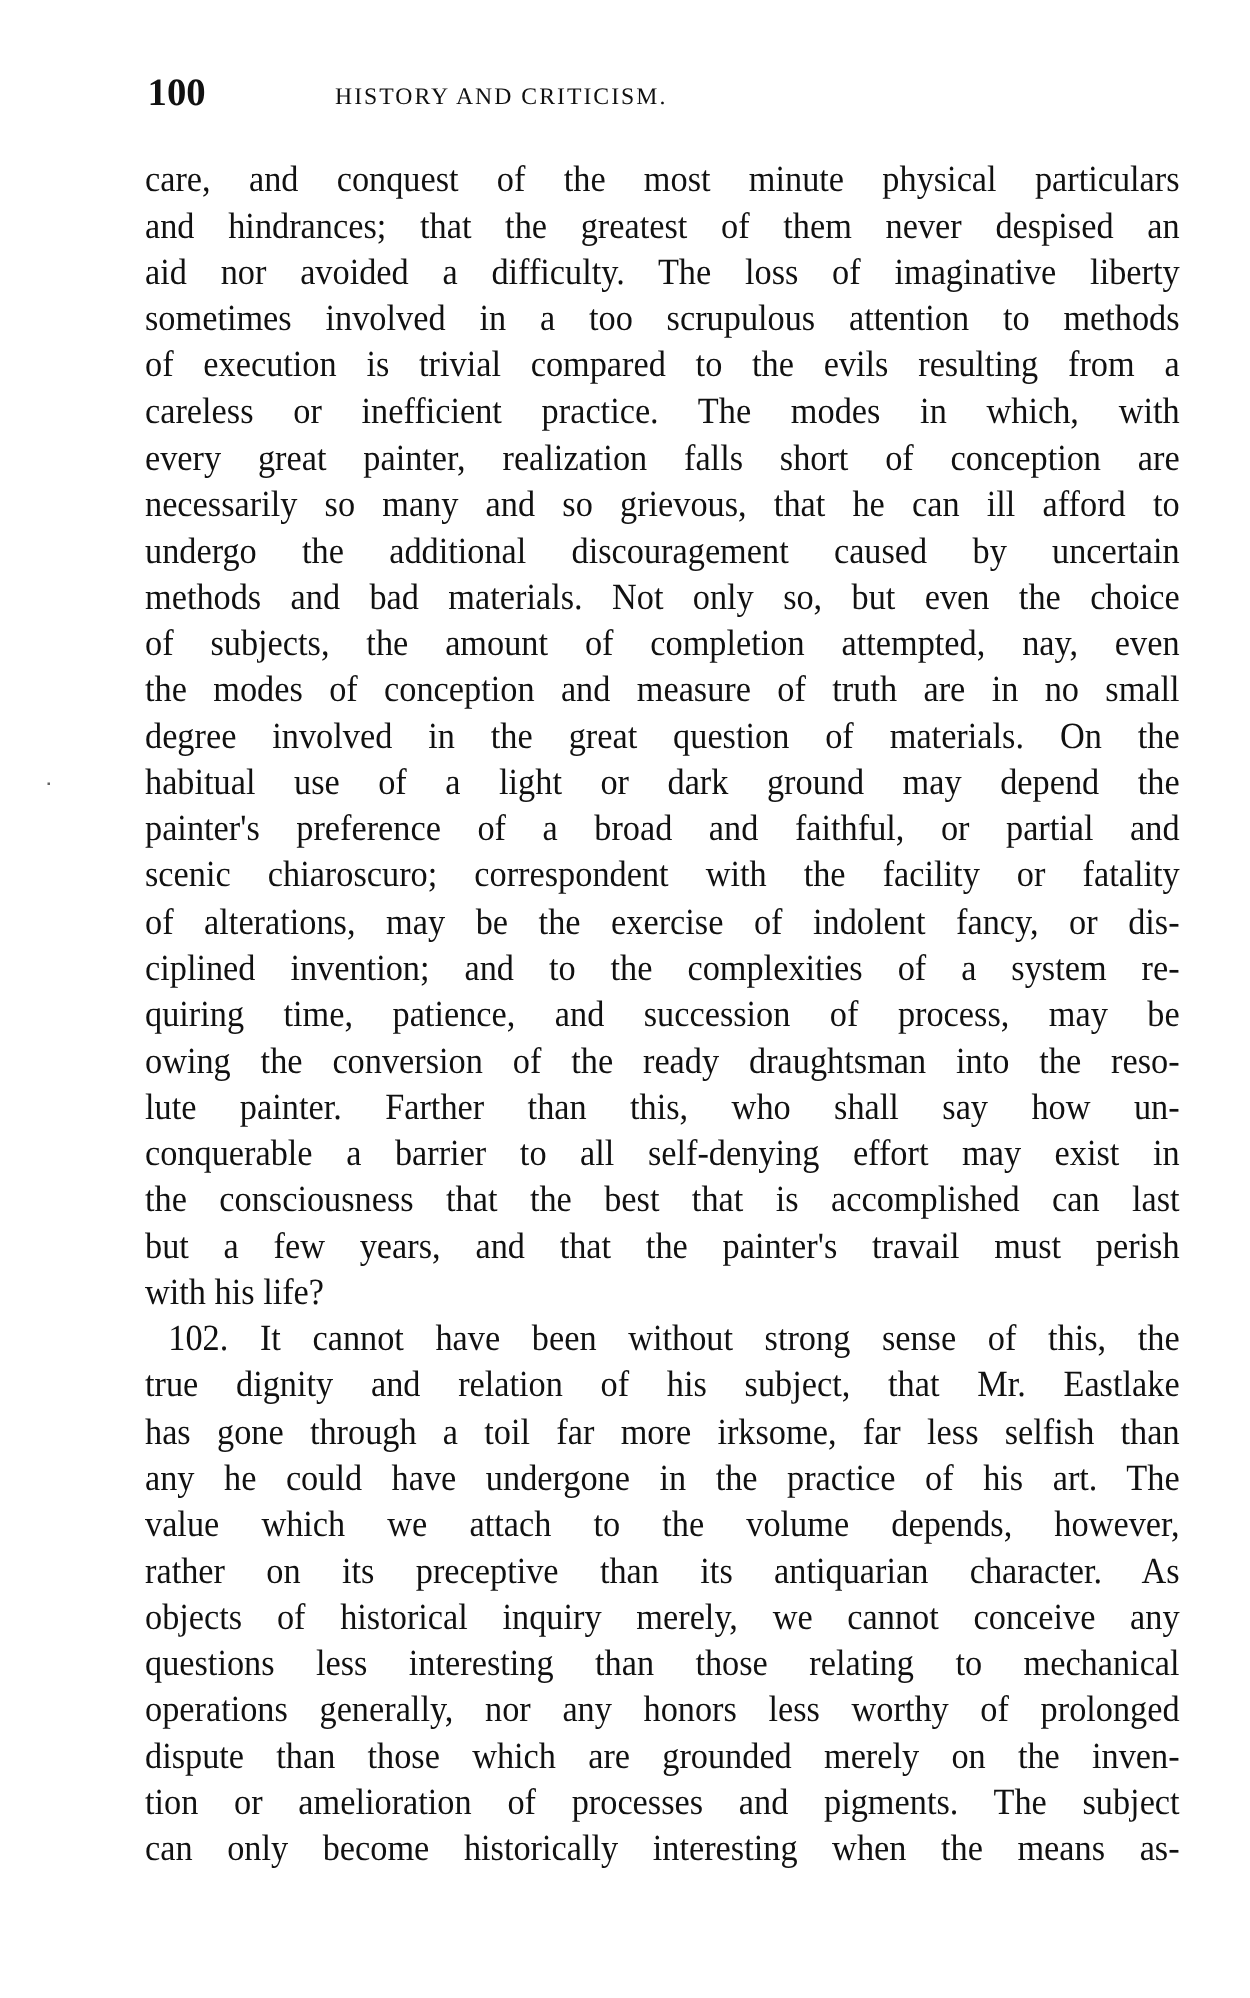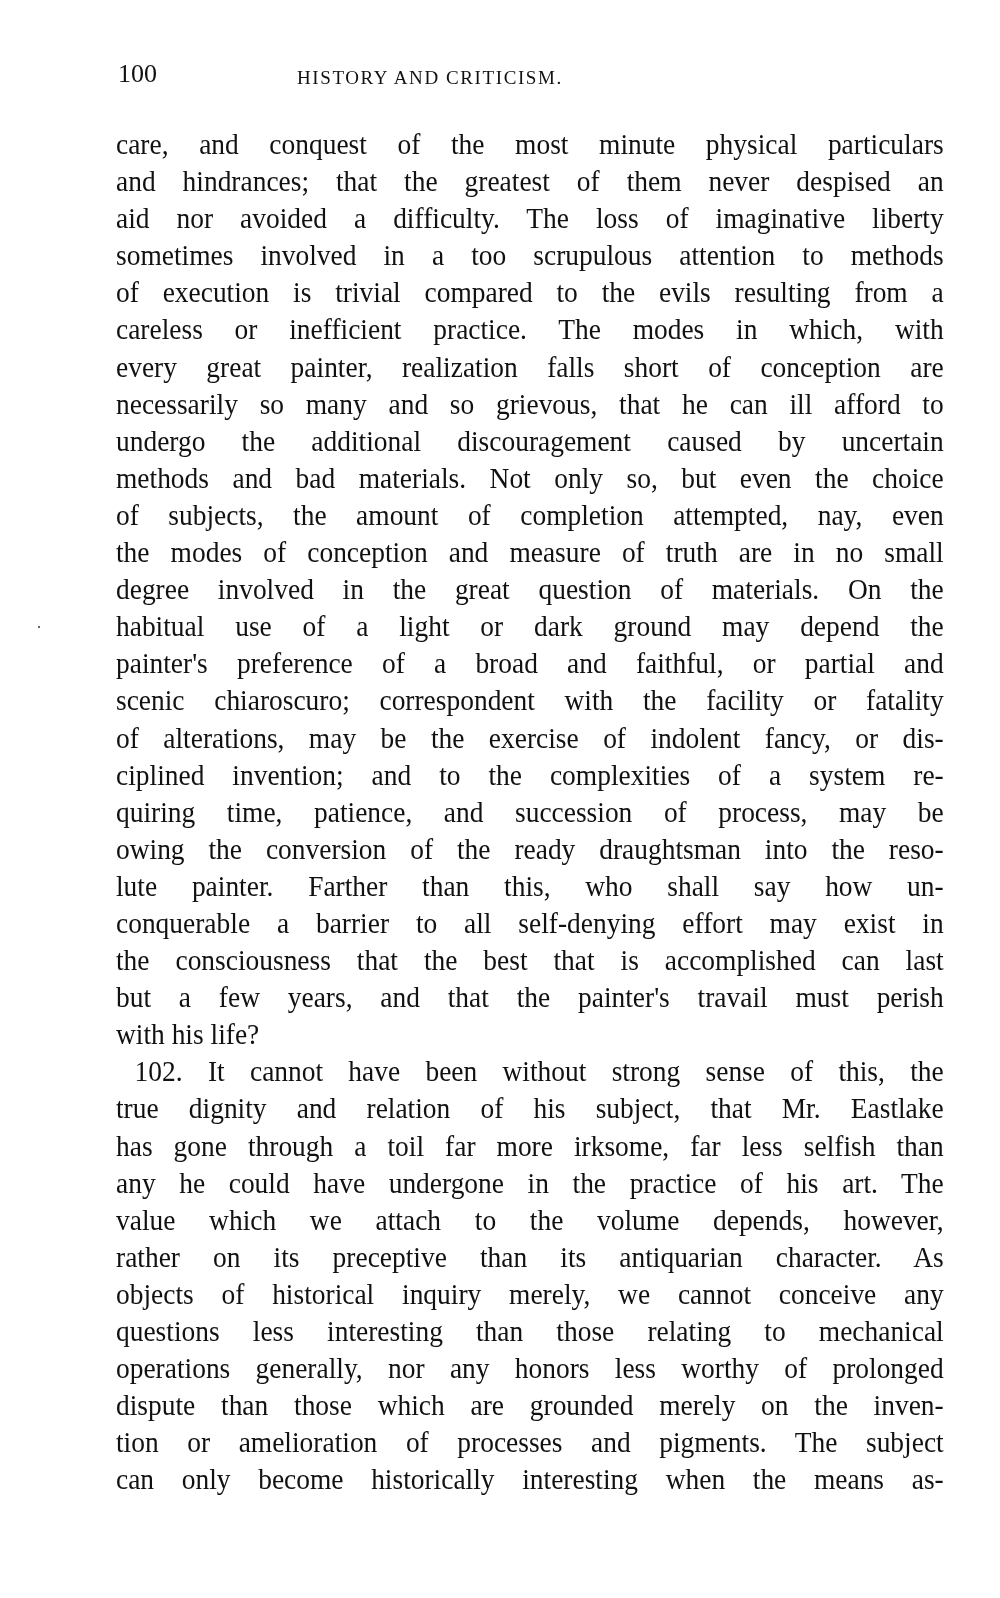--- a/index.html
+++ b/index.html
@@ -19,34 +19,34 @@
       position: absolute;
       top: 52px;
       left: 118px;
       width: 828px;
       height: 44px;
     }
     .page-number {
       position: absolute;
       left: 0;
       top: 0;
-      font-size: 26px;
+      font-size: 31px;
       line-height: 44px;
       letter-spacing: 0px;
+      font-weight: bold;
     }
     .running-head {
       position: absolute;
       left: 150px;
       top: 4px;
       font-size: 19px;
       line-height: 44px;
       letter-spacing: 1.6px;
       font-variant: small-caps;
       text-transform: uppercase;
-      margin-left: 29px;
     }
     .body-text {
       position: absolute;
       top: 126px;
       left: 116px;
       width: 828px;
     }
     .line {
       display: block;
       height: 37.1px;

